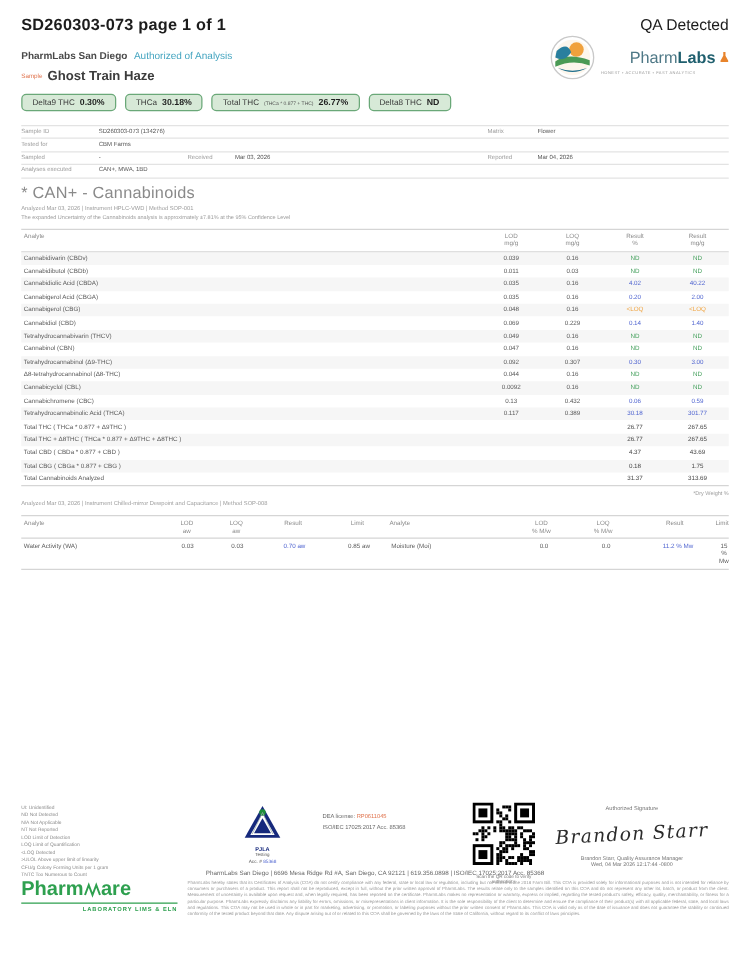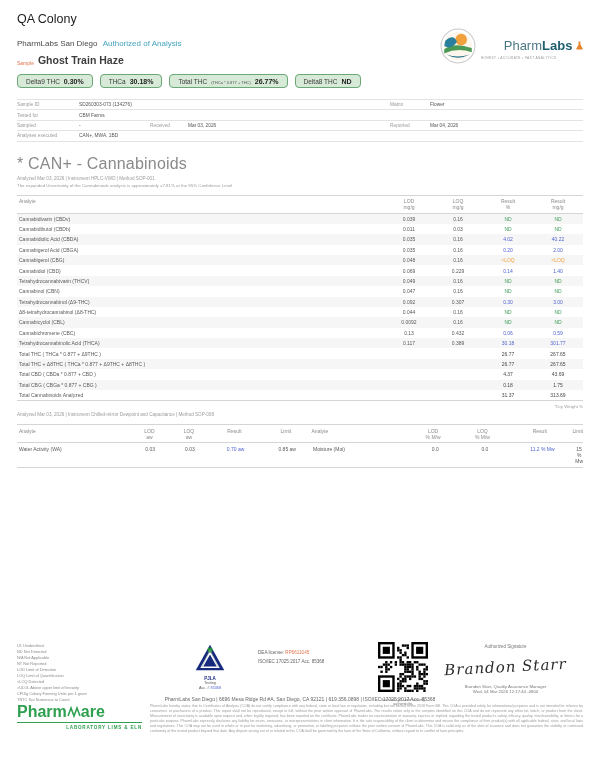--- a/index.html
+++ b/index.html
@@ -8,23 +8,23 @@
     font-family:"Liberation Sans", sans-serif;color:#333;overflow:hidden;
     -webkit-font-smoothing:antialiased;
   }
   .page{position:absolute;inset:0;padding:0 17px;box-sizing:border-box;}
 
   
   .titlebar{display:flex;justify-content:space-between;align-items:baseline;padding-top:12px;}
   .doc-id{font-size:13px;font-weight:600;color:#1c1c1c;letter-spacing:.2px;}
   .qa{font-size:12.5px;color:#1c1c1c;}
   .subhead{margin-top:13px;font-size:8px;}
-  .lab-name{font-weight:400;color:#4a4a4a;}
+  .lab-name{font-weight:700;color:#4a4a4a;}
   .coa{color:var(--teal);margin-left:3px;}
-  .sample-line{margin-top:6px;display:flex;align-items:flex-end;gap:4px;}
+  .sample-line{margin-top:6px;display:flex;align-items:center;gap:4px;}
   .sample-label{font-size:5px;color:var(--sample-orange);}
   .sample-name{font-size:10.5px;font-weight:700;color:#3c3c3c;}
 
   .brand{position:absolute;top:28px;right:17px;display:flex;align-items:center;gap:5px;}
   .brand-txt .line1{font-size:13px;line-height:13px;padding-left:23px;}
   .brand-pharm{color:#4e7886;}
   .brand-labs{color:#1f5f6e;font-weight:700;}
   .brand-tag{font-size:3.2px;color:#999;letter-spacing:.4px;margin-top:1.5px;}
 
   
@@ -39,21 +39,21 @@
   .info{margin-top:11px;font-size:4.8px;border-top:.5px solid #e3e3e3;}
   .info-row{display:grid;border-bottom:.5px solid #e3e3e3;padding:2.2px 0;align-items:baseline;}
   .r1{grid-template-columns:62px 311px 40px auto;}
   .r2{grid-template-columns:62px auto;}
   .r3{grid-template-columns:62px 71px 38px 202px 40px auto;}
   .r4{grid-template-columns:62px auto;}
   .ilab{color:#9b9b9b;}
   .ival{color:#555;}
 
   
-  .sec-title{margin-top:13px;font-size:16px;color:#8a8a8a;letter-spacing:.2px;}
+  .sec-title{margin-top:3px;font-size:13px;color:#8a8a8a;letter-spacing:.2px;}
   .meta{margin-top:3px;font-size:4.6px;color:#9c9c9c;}
   .note{margin-top:2px;font-size:4.4px;color:#9c9c9c;}
 
   
   .tbl{margin-top:7px;font-size:5px;}
   .thead{display:flex;border-top:.5px solid #d5d5d5;border-bottom:.5px solid #d5d5d5;
     padding:2.5px 0;color:#8a8a8a;}
   .thead .u{display:block;}
   .c-name{flex:1;text-align:left;padding-left:2px;}
   .c-num{width:50px;text-align:center;}
@@ -104,21 +104,22 @@
   .pw-sub{font-size:4.6px;font-weight:700;color:#2ea04f;letter-spacing:.8px;text-align:right;margin-top:1.5px;}
   .disclaimer{position:absolute;left:150px;right:17px;top:64px;font-size:3.55px;line-height:1.4;
     color:#9a9a9a;text-align:justify;}
 </style>
 </head>
 <body style="--teal: #45a5c0; --blue: #5065d0; --green: #44a05c; --orange: #f0a23c; --badge-bg: #d7e9d7; --badge-border: #6aa878; --sample-orange: #e0734d;">
 
 <div class="page">
 
   <div class="titlebar">
-    <span class="qa">QA Colony</span>
+    <span class="doc-id">SD260303-073 page 1 of 1</span>
+    <span class="qa">QA Detected</span>
   </div>
 
   <div class="subhead">
     <span class="lab-name">PharmLabs San Diego</span>
     <span class="coa">Authorized of Analysis</span>
   </div>
 
   <div class="sample-line">
     <span class="sample-label">Sample</span>
     <span class="sample-name">Ghost Train Haze</span>

